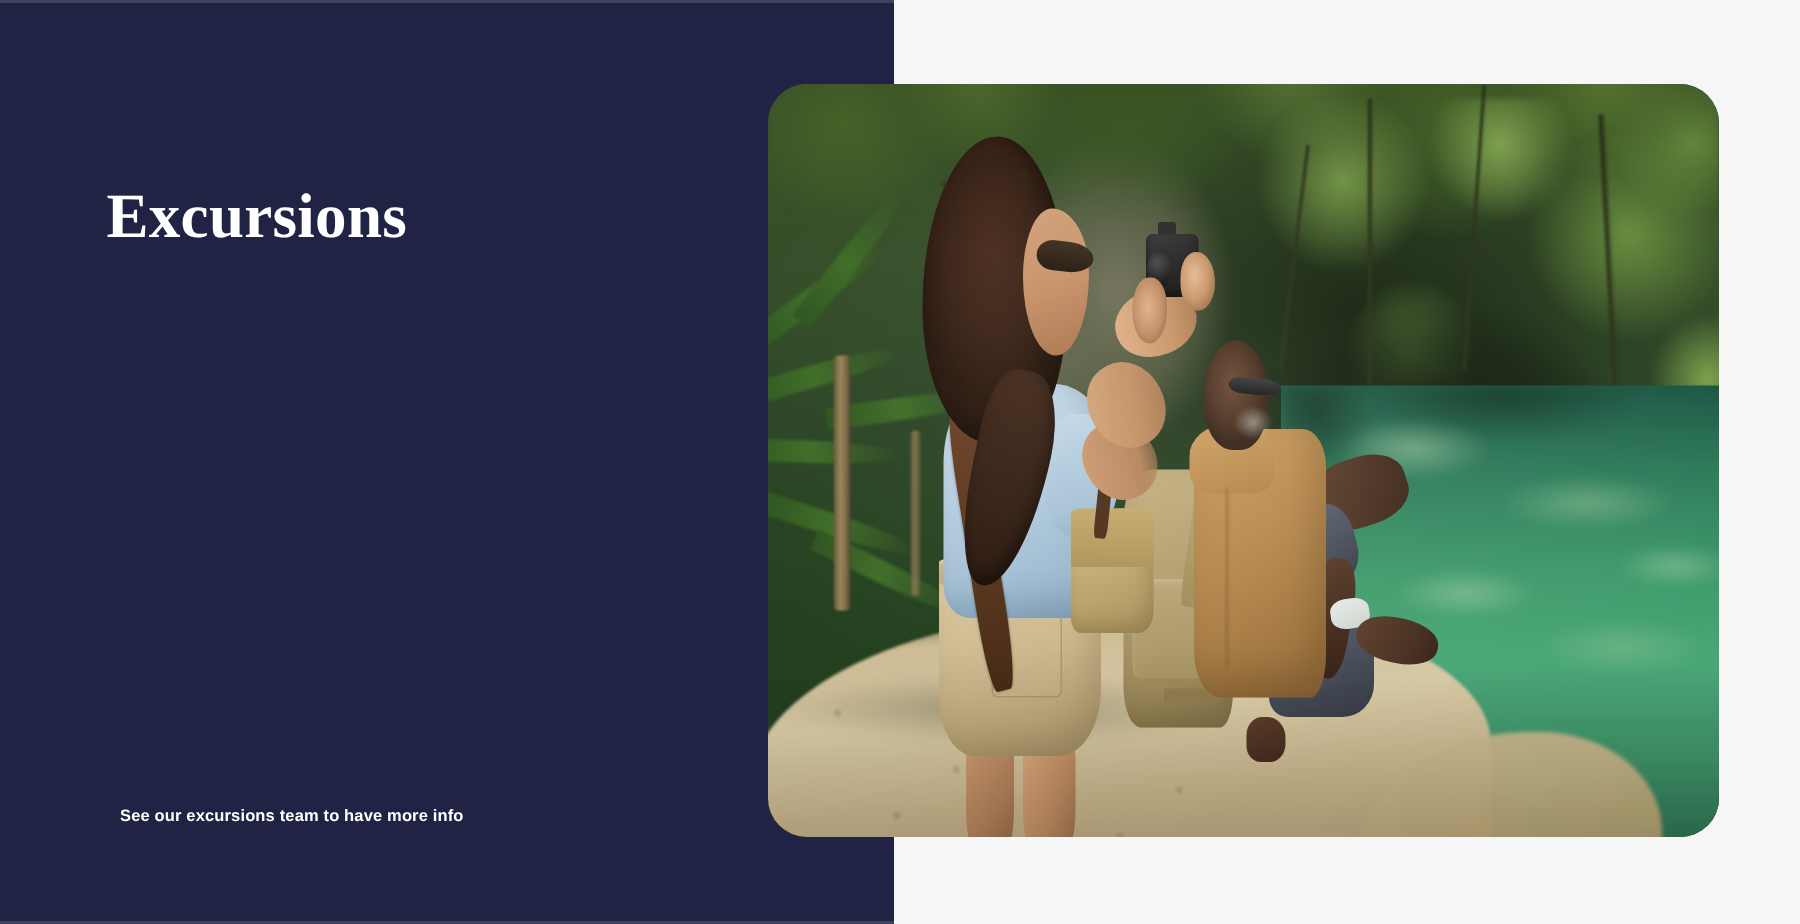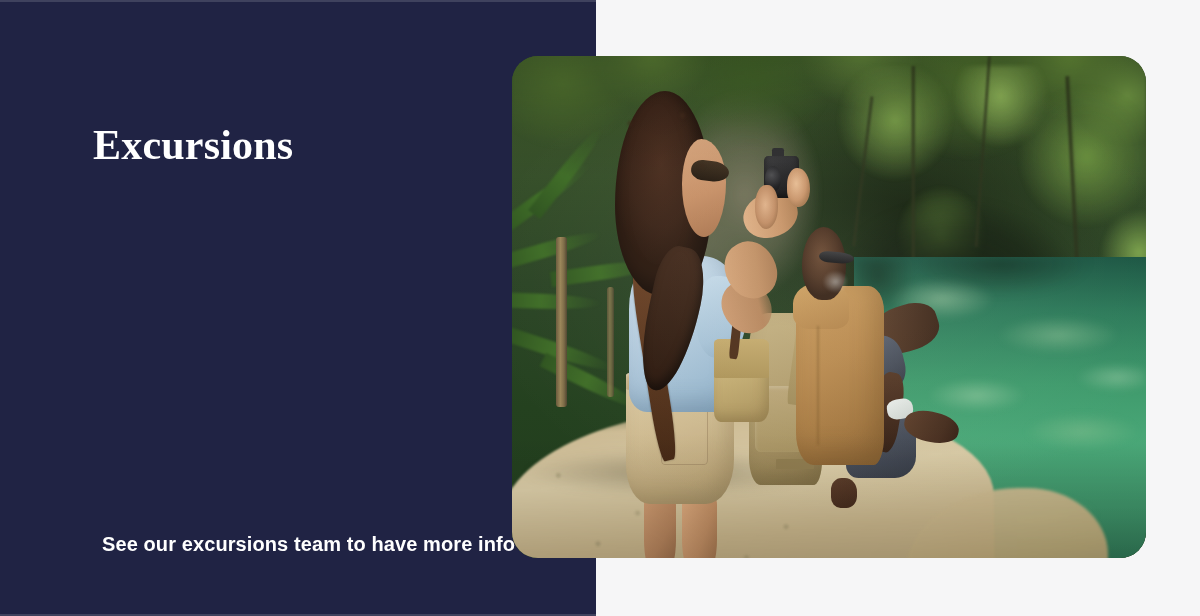--- a/index.html
+++ b/index.html
@@ -35,21 +35,20 @@
     height: 616px;
     background: #202344;
   }
 
   .panel-inner {
     position: absolute;
     left: 71px;
     top: 0;
     width: 430px;
     height: 616px;
-    margin-left: 22px;
   }
 
   .heading {
     position: absolute;
     top: 122px;
     left: 0;
     font-family: "Liberation Serif", "DejaVu Serif", serif;
     font-weight: 700;
     font-size: 42px;
     line-height: 1.1;
@@ -70,21 +69,21 @@
     color: #f2f2f5;
     letter-spacing: 0.05px;
   }
 
   .cta {
     position: absolute;
     top: 533px;
     left: 9px;
     font-family: "Liberation Sans", sans-serif;
     font-weight: 700;
-    font-size: 20px;
+    font-size: 11px;
     line-height: 22px;
     color: #ffffff;
     letter-spacing: 0.1px;
     background: none;
     border: none;
     cursor: pointer;
     text-align: left;
     padding: 0;
     text-decoration: none;
     white-space: nowrap;

